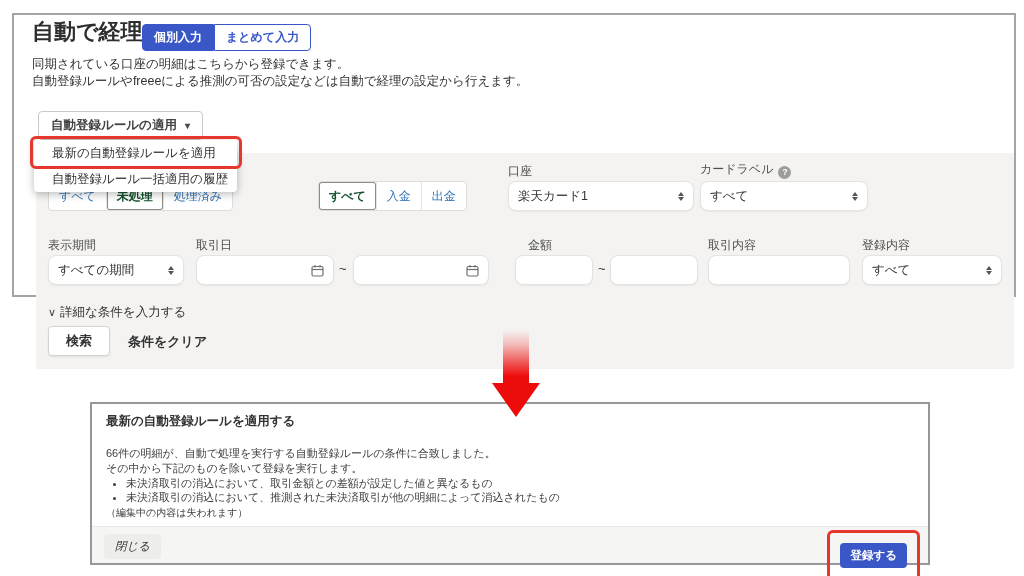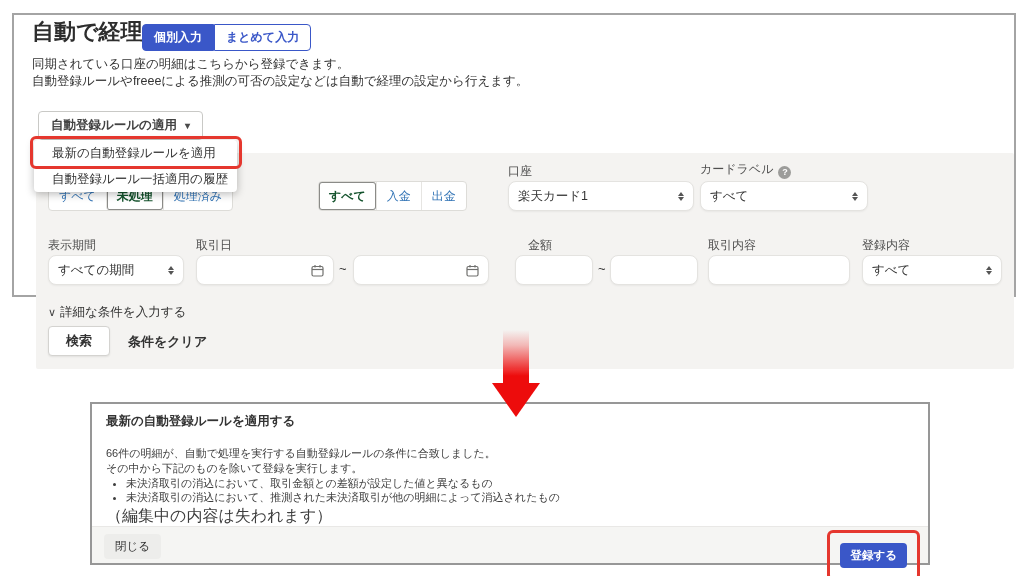--- a/index.html
+++ b/index.html
@@ -67,25 +67,25 @@
     background:linear-gradient(to bottom, rgba(255,255,255,0) 0%, rgba(237,12,12,0.25) 28%, #ed0c0c 85%); }
   .red-arrow .head { position:absolute; left:0; top:53px; width:0; height:0;
     border-left:24px solid transparent; border-right:24px solid transparent; border-top:34px solid #ed0c0c; }
 
   
   .modal { position:absolute; left:90px; top:402px; width:840px; height:163px; background:#fff;
     border:2px solid #979797; z-index:5; }
   .modal-title { position:absolute; left:14px; top:9px; font-size:12.5px; font-weight:bold; color:#333; }
   .modal-body { position:absolute; left:14px; top:42px; font-size:11px; line-height:15px; color:#3d3d3d; }
   .modal-bullets { position:absolute; left:34px; top:72px; font-size:11px; line-height:14px; color:#3d3d3d; }
-  .modal-note { position:absolute; left:14px; top:102px; font-size:16px; color:#3d3d3d; }
+  .modal-note { position:absolute; left:14px; top:102px; font-size:10px; color:#3d3d3d; }
   .modal-footer { position:absolute; left:0; bottom:0; width:100%; height:37px; background:#f5f5f3;
     border-top:1px solid #e9e8e6; }
   .close-btn { position:absolute; left:12px; top:7px; padding:5px 11px; background:#ededeb;
-    border:none; border-radius:4px; font-size:11.5px; color:#333; cursor:pointer; }
+    border:none; border-radius:4px; font-size:11.5px; color:#333; cursor:pointer;font-style:italic; }
   .submit-wrap { position:absolute; right:8px; top:3px; border:3px solid #e5372e; border-radius:6px; padding:10px; }
   .submit-btn { display:block; padding:5px 10px; background:#3a57c8; border:none; border-radius:4px;
     font-size:11.5px; font-weight:bold; color:#fff; cursor:pointer; }
 </style>
 </head>
 <body>
 
 <div class="canvas">
 
   <section class="top-panel">

